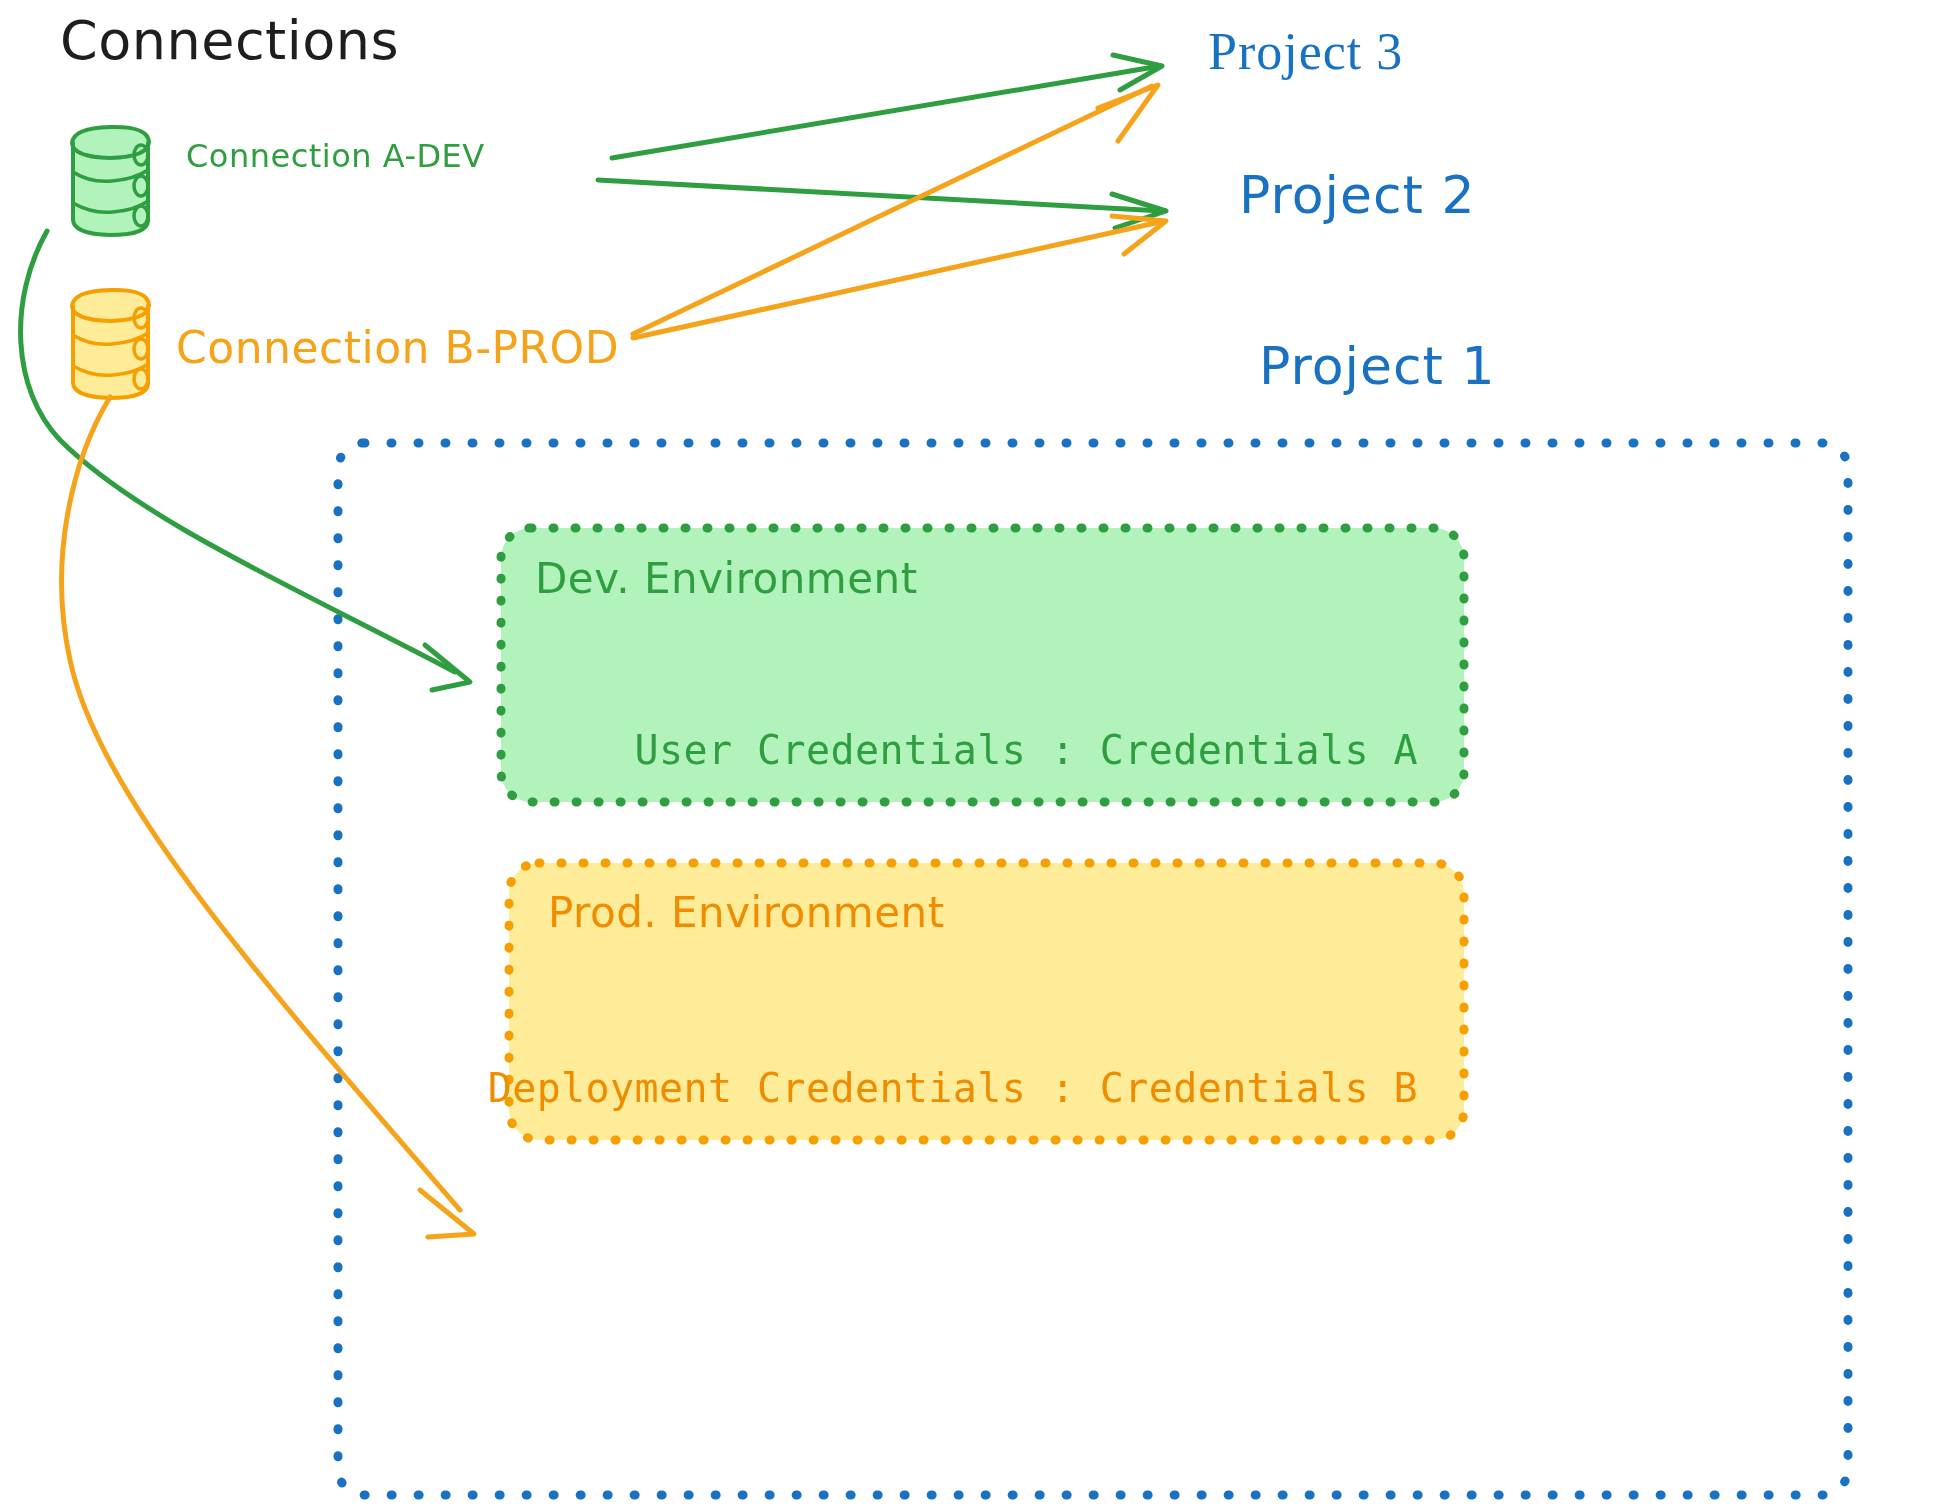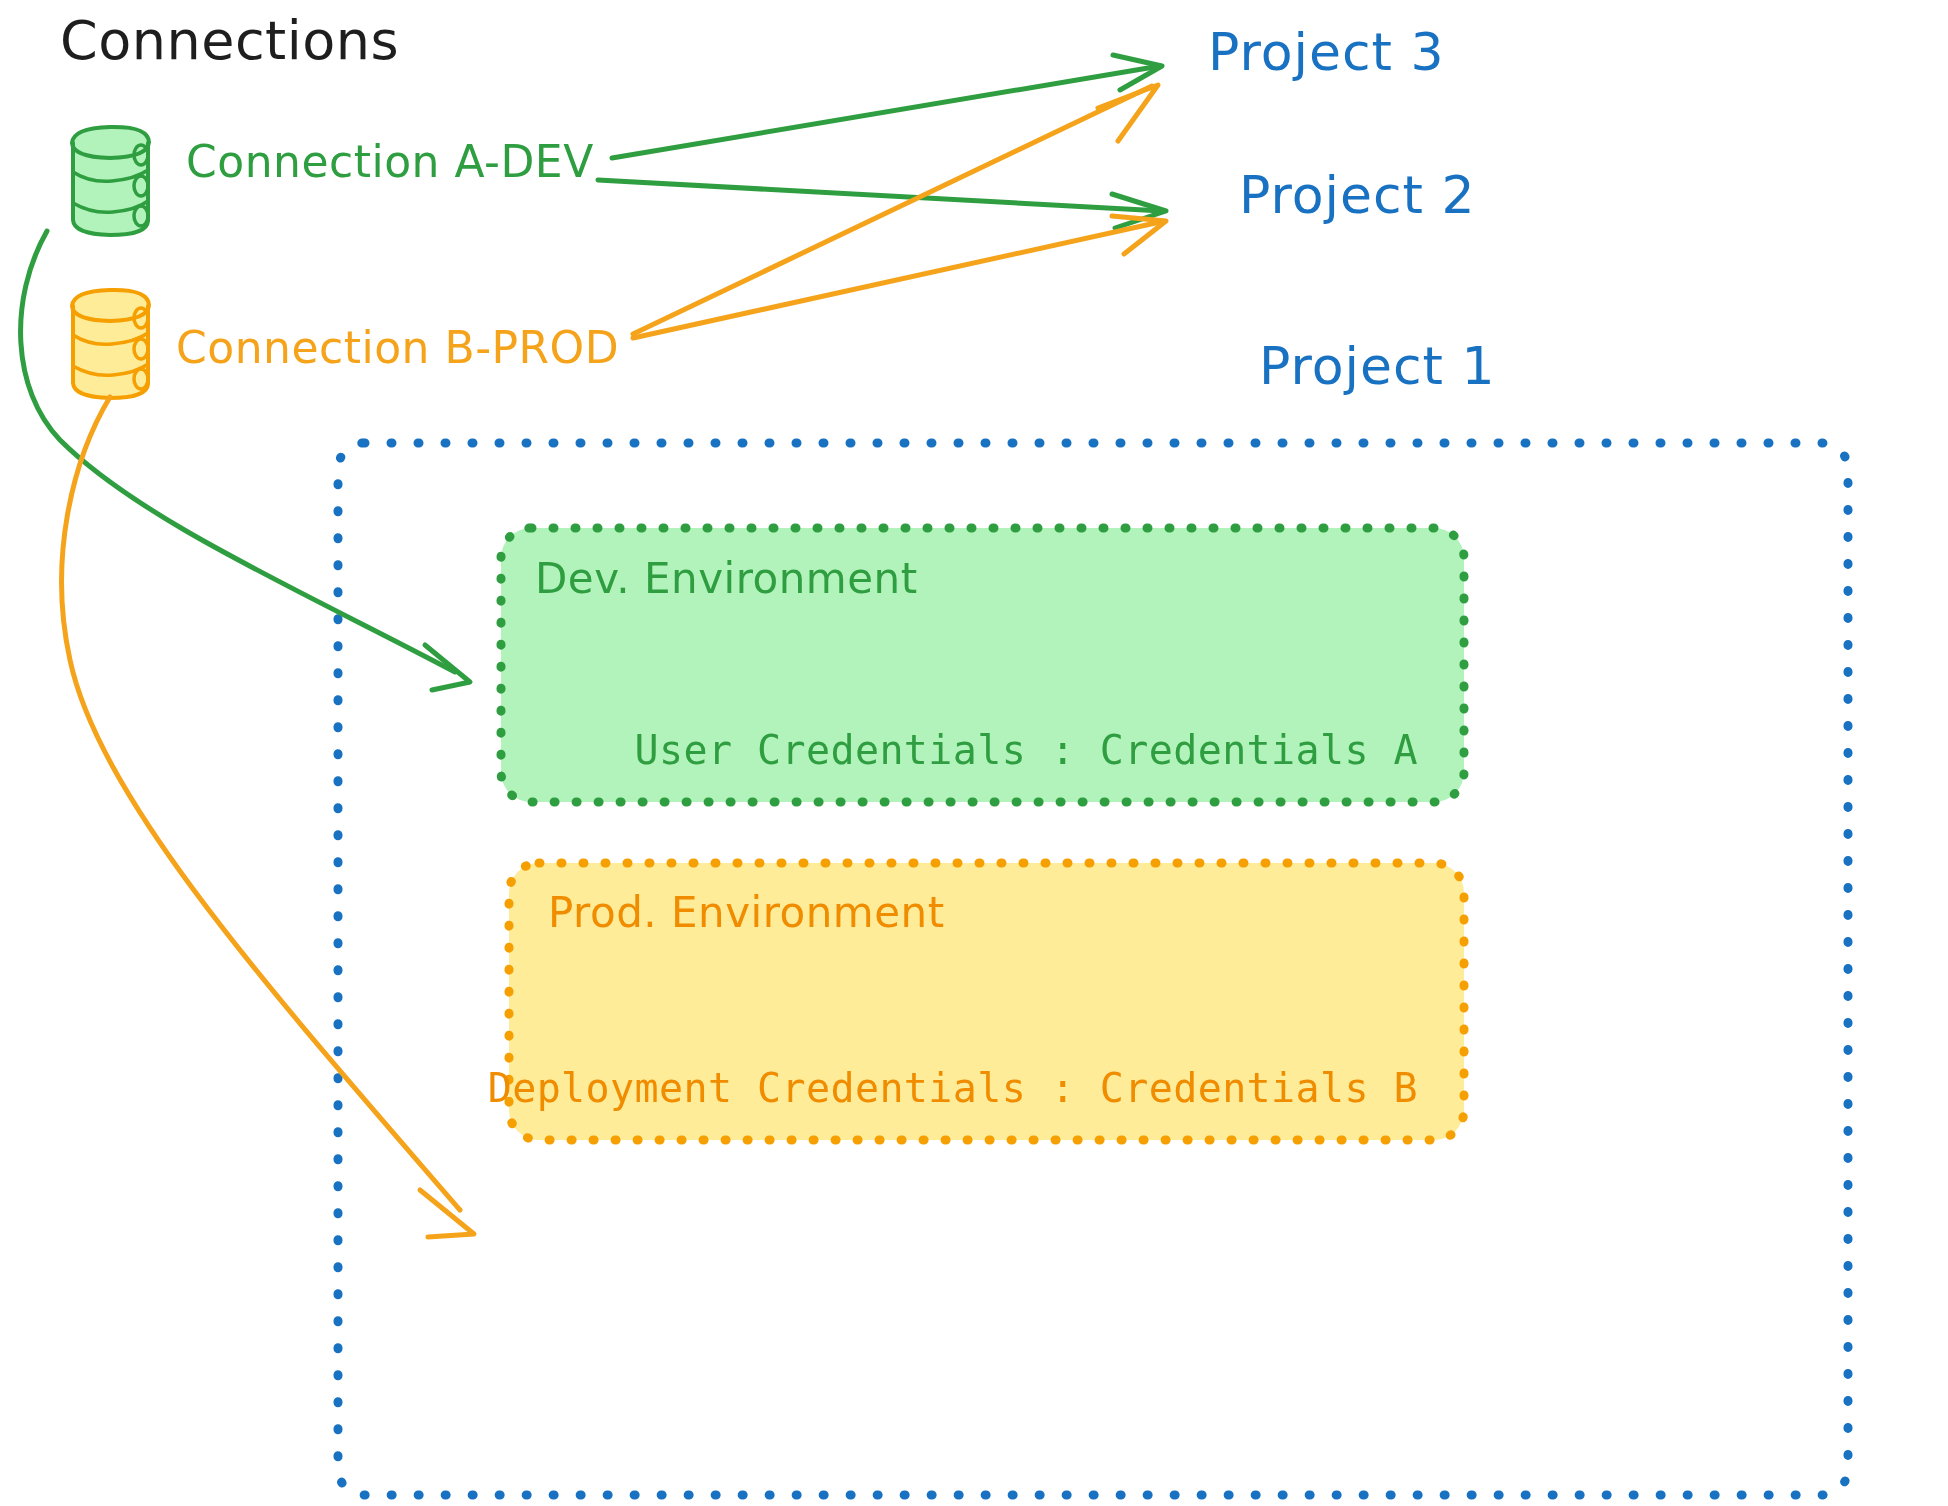--- a/index.html
+++ b/index.html
@@ -34,38 +34,38 @@
     font-size: 54px;
     color: #1e1e1e;
     font-family: "DejaVu Sans", sans-serif;
     font-weight: 400;
     letter-spacing: 0.5px;
   }
   
   #conn-a-label {
     left: 186px;
     top: 140px;
-    font-size: 44px;
+    font-size: 32px;
     color: #2f9e41;
     letter-spacing: 0.5px;
   }
   #conn-b-label {
     left: 176px;
     top: 326px;
     font-size: 44px;
     color: #f5a31a;
     letter-spacing: 0.5px;
   }
   
   .project-label {
     font-size: 52px;
     color: #1971c2;
     letter-spacing: 1px;
   }
-  #project-3 { left: 1208px; top: 26px; }
+  #project-3 { left: 1208px; top: 26px; font-family: Liberation Serif, serif; }
   #project-2 { left: 1208px; top: 169px; margin-left: 31px; }
   #project-1 { left: 1225px; top: 340px; margin-left: 34px; }
   
   .env-title {
     font-size: 42px;
     letter-spacing: 0.5px;
   }
   #dev-env-title {
     left: 535px;
     top: 558px;

